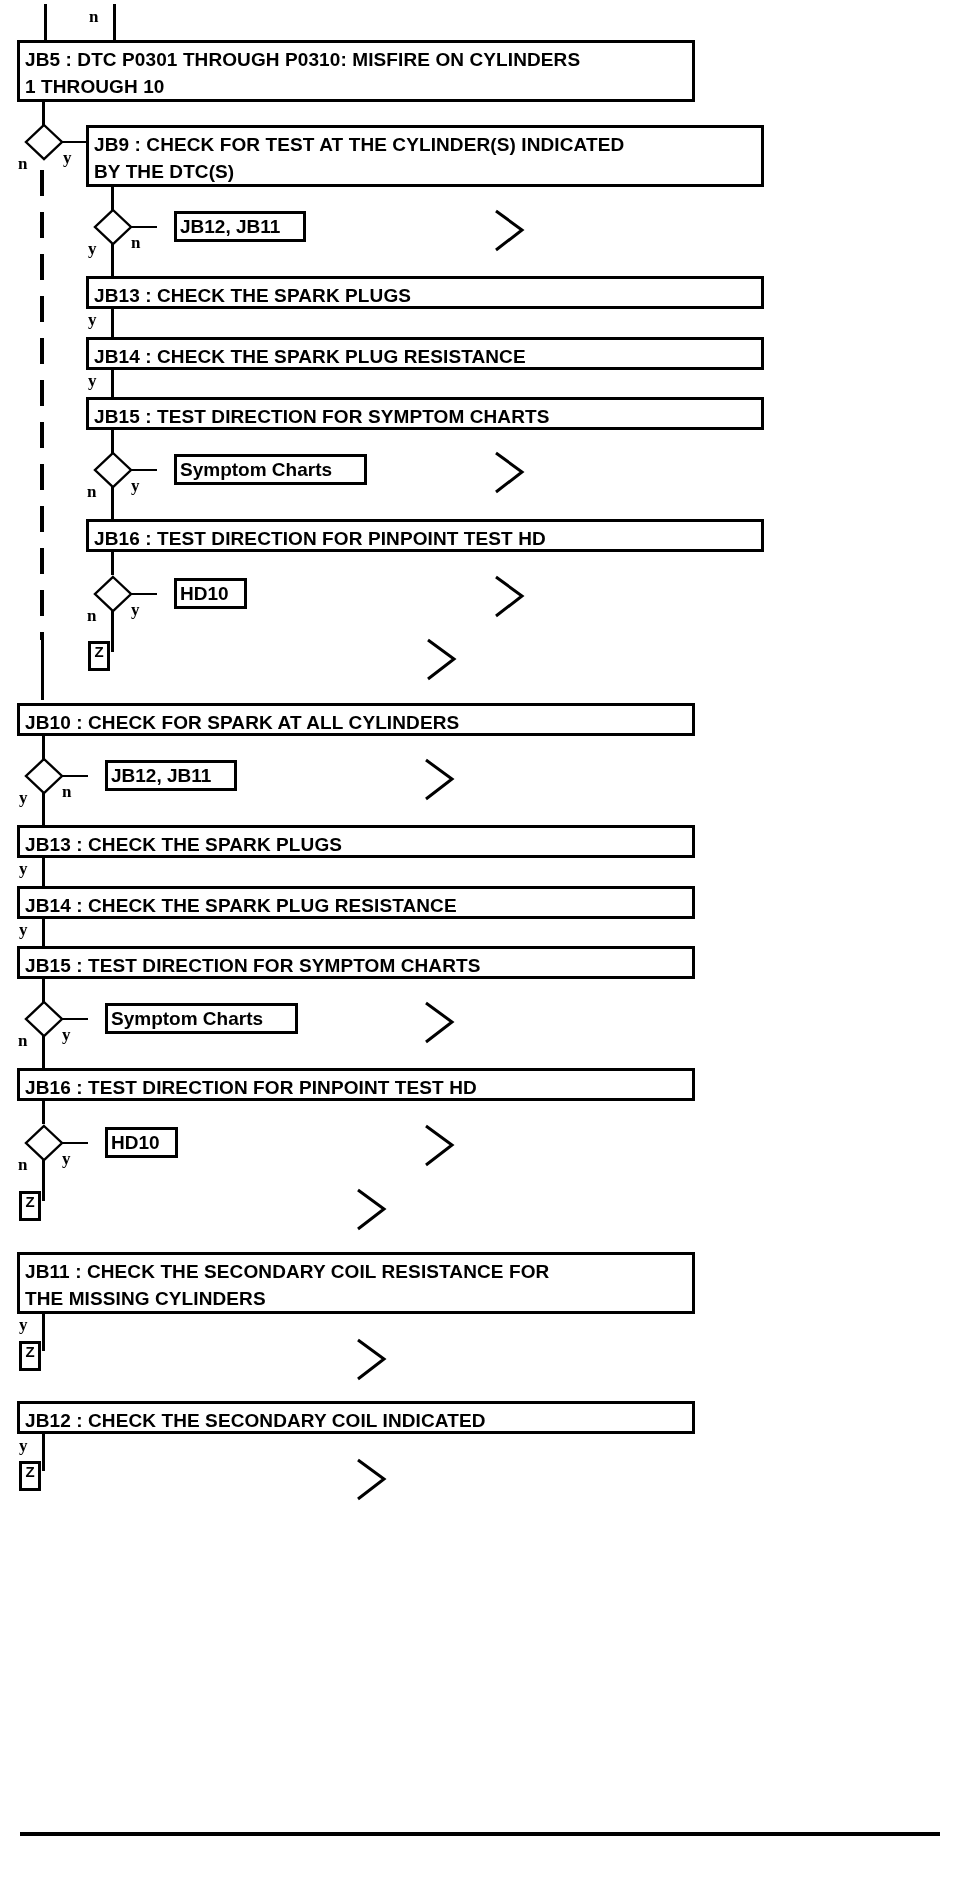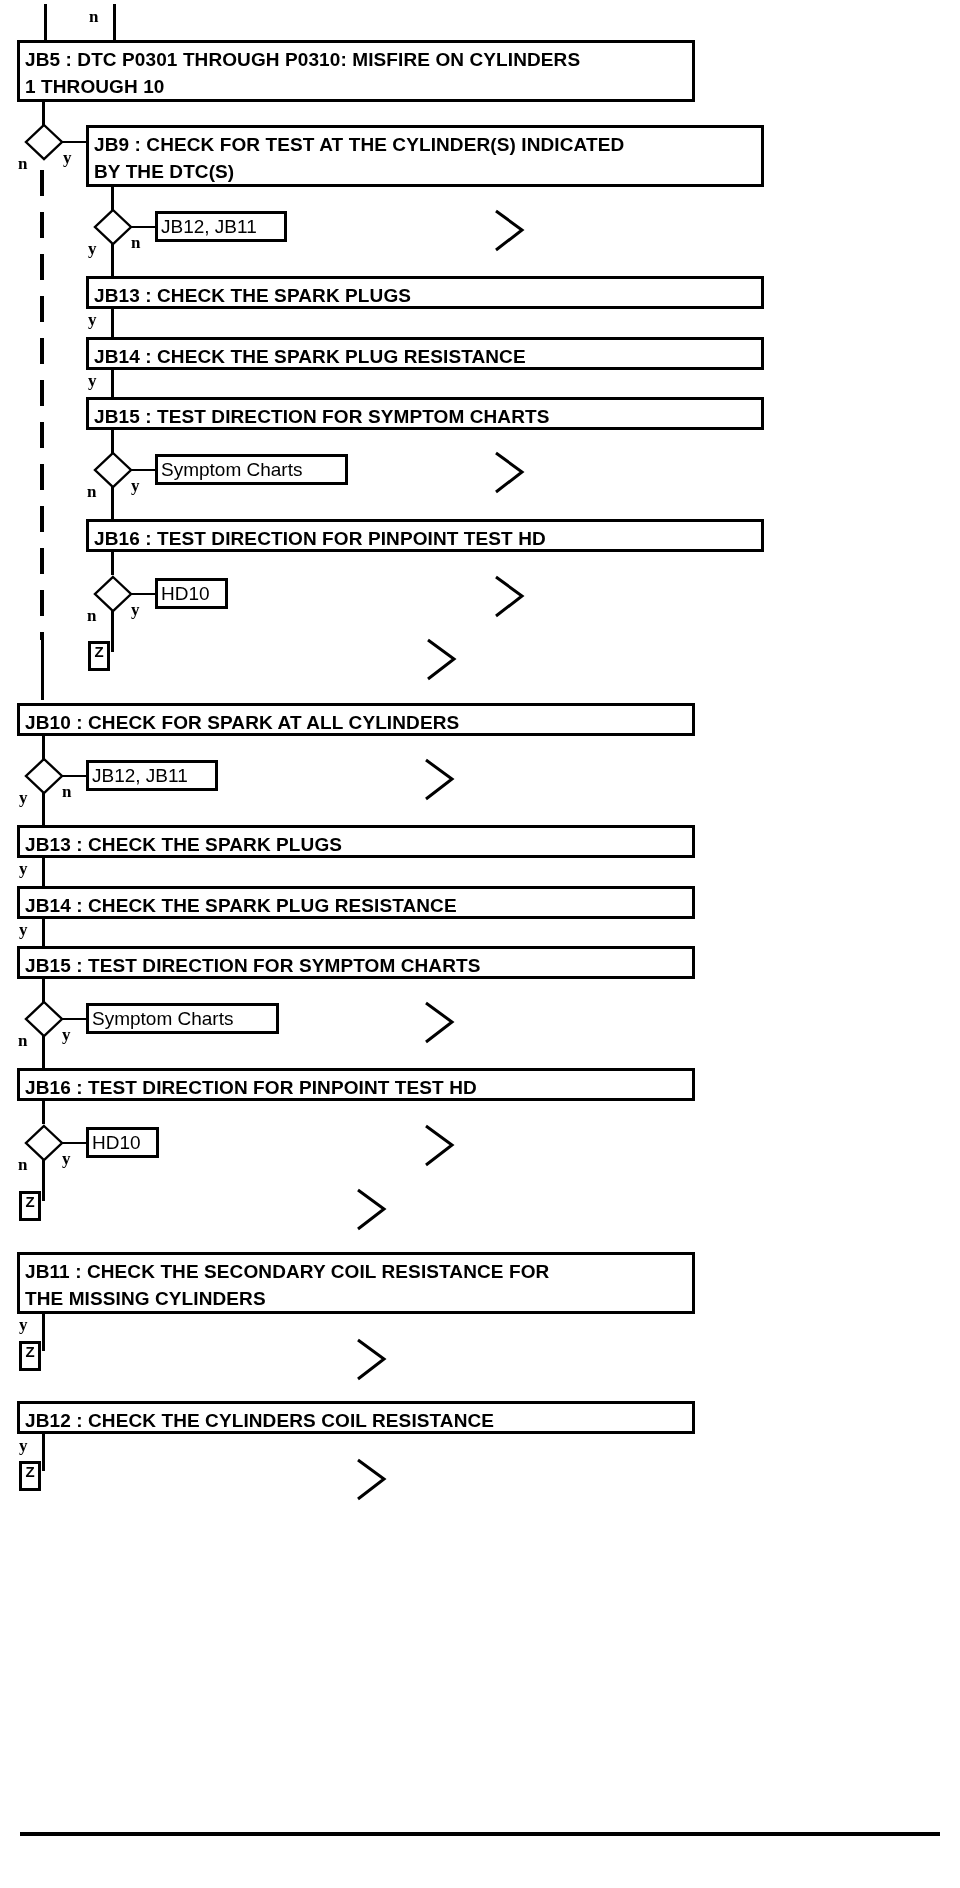--- a/index.html
+++ b/index.html
@@ -11,22 +11,22 @@
     position:absolute;box-sizing:border-box;
     border:3px solid #000;background:#fff;
     font-weight:bold;font-size:19px;line-height:27px;
     letter-spacing:.1px;padding:3px 0 3px 5px;
     white-space:pre-line;
   }
   
   .rbox{
     position:absolute;box-sizing:border-box;
     border:3px solid #000;background:#fff;
-    font-weight:normal;font-size:19px;line-height:24px;
-    padding:1px 4px 12px 3px;white-space:nowrap;
+    font-weight:bold;font-size:19px;line-height:24px;
+    padding:1px 4px 12px 3px;white-space:nowrap;margin-left:19px;
   }
   
   .zbox{
     position:absolute;box-sizing:border-box;
     border:3px solid #000;background:#fff;
     font-weight:bold;font-size:15px;line-height:16px;
     text-align:center;padding:0;
     display:flex;align-items:flex-start;justify-content:center;
   }
 
@@ -240,21 +240,21 @@
 THE MISSING CYLINDERS</div>
 <div class="elabel" style="left:19px; top:1316px;">y</div>
 <div class="vline" style="left:42px; top:1313px; height:38px;"></div>
 <div class="zbox" style="left:19px; top:1341px; width:22px; height:30px;">Z</div>
 <div class="chev" style="left:354px; top:1337px;">
   <svg width="36" height="45" viewBox="0 0 36 45">
       <polyline points="4,3 30,22 4,42" fill="none" stroke="#000" stroke-width="3"></polyline>
     </svg>
 </div>
 
-<div class="pbox" style="left:17px; top:1401px; width:678px; height:33px;">JB12 : CHECK THE CYLINDERS COIL RESISTANCE</div>
+<div class="pbox" style="left:17px; top:1401px; width:678px; height:33px;">JB12 : CHECK THE SECONDARY COIL INDICATED</div>
 <div class="elabel" style="left:19px; top:1437px;">y</div>
 <div class="vline" style="left:42px; top:1433px; height:38px;"></div>
 <div class="zbox" style="left:19px; top:1461px; width:22px; height:30px;">Z</div>
 <div class="chev" style="left:354px; top:1457px;">
   <svg width="36" height="45" viewBox="0 0 36 45">
       <polyline points="4,3 30,22 4,42" fill="none" stroke="#000" stroke-width="3"></polyline>
     </svg>
 </div>
 
 <div class="rule" style="left:20px; top:1832px; width:920px;"></div>

